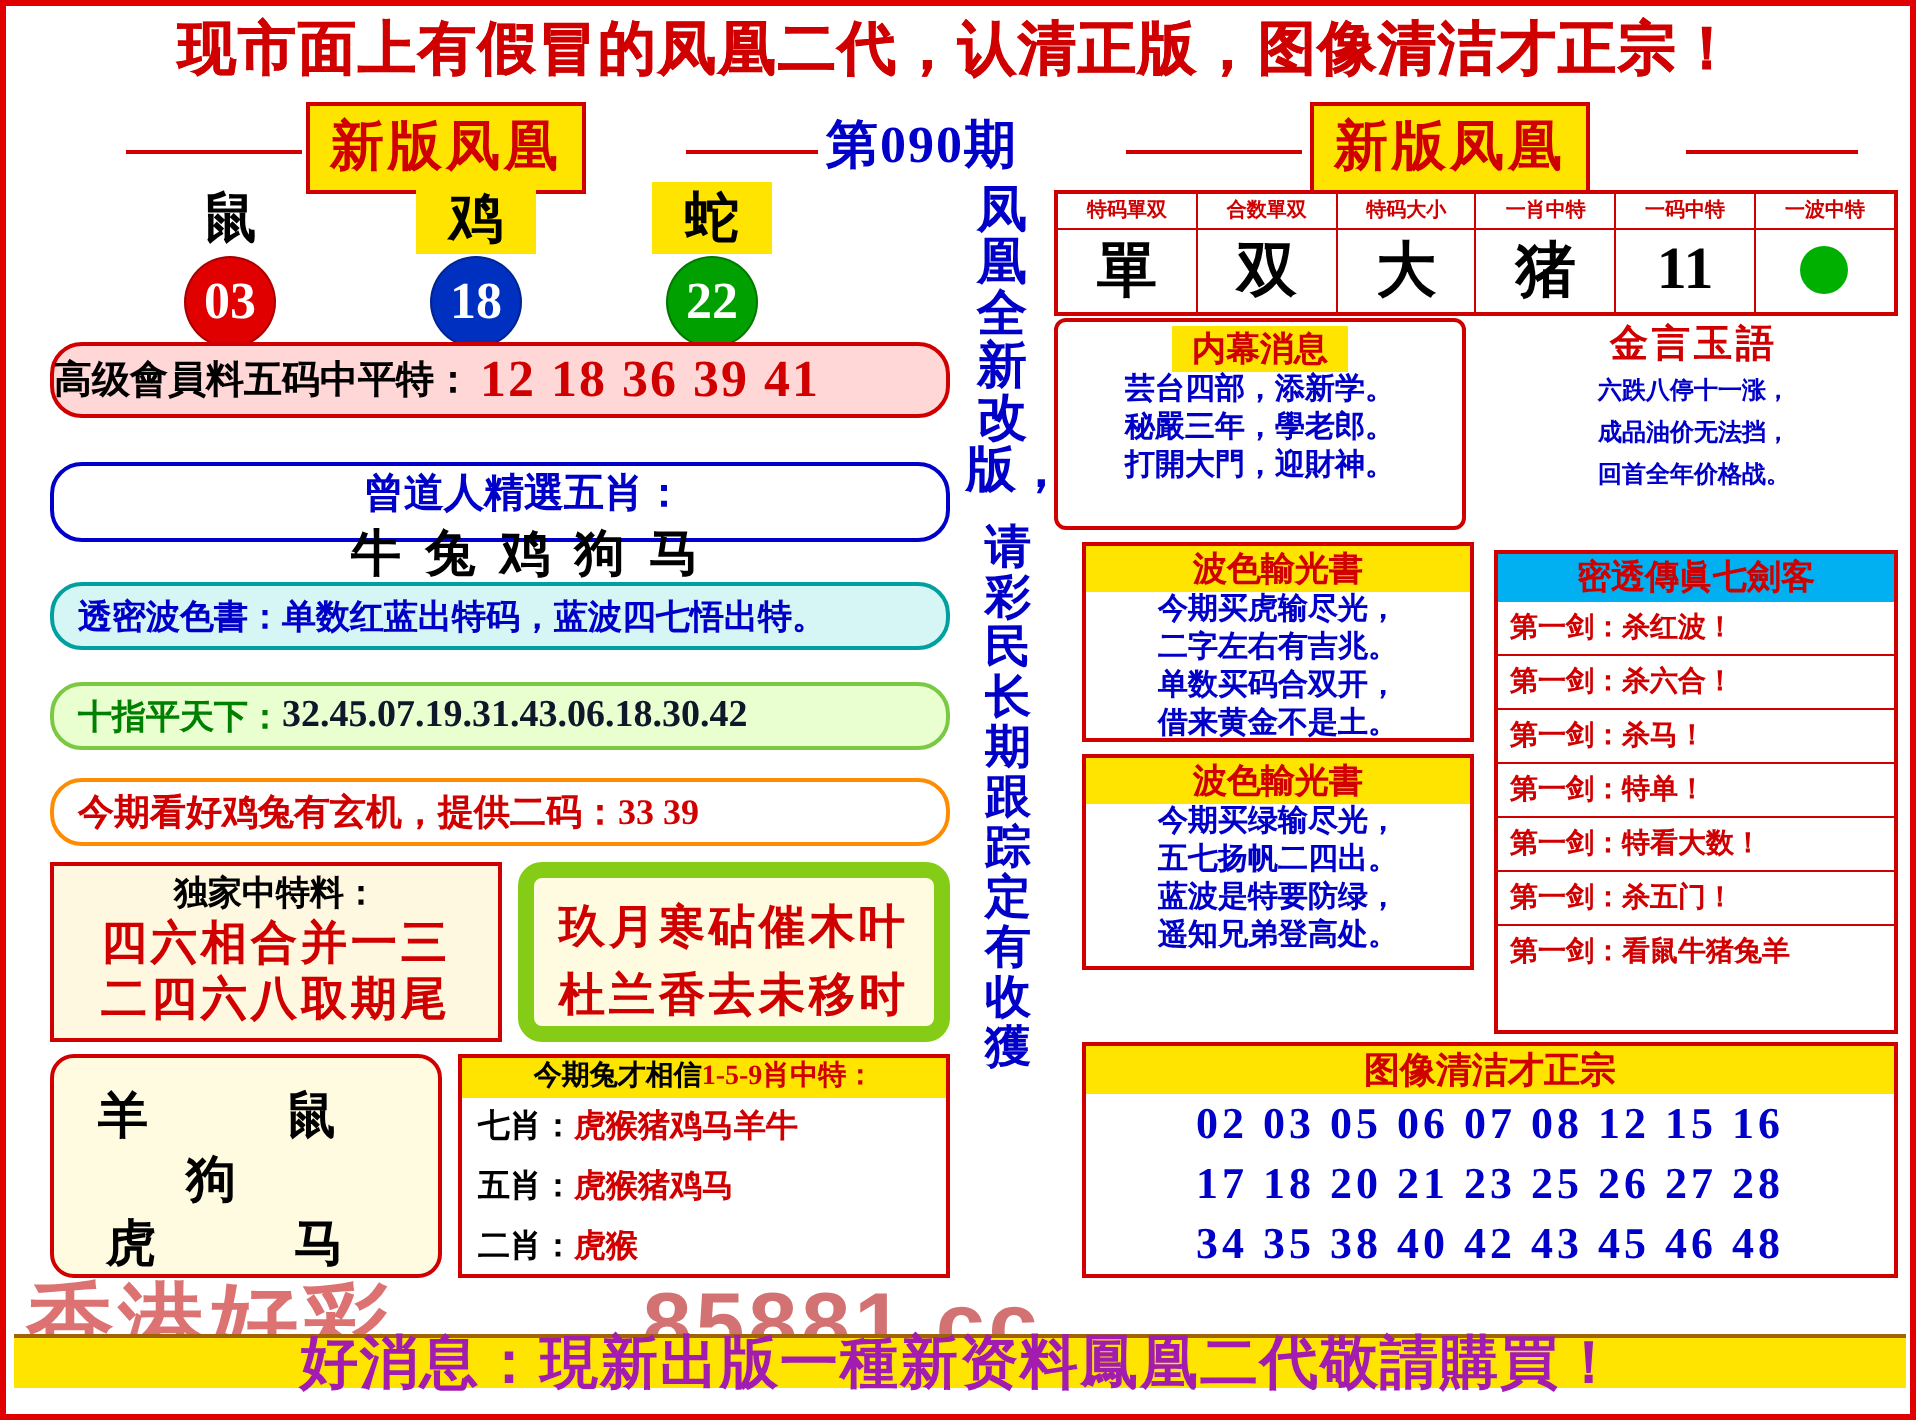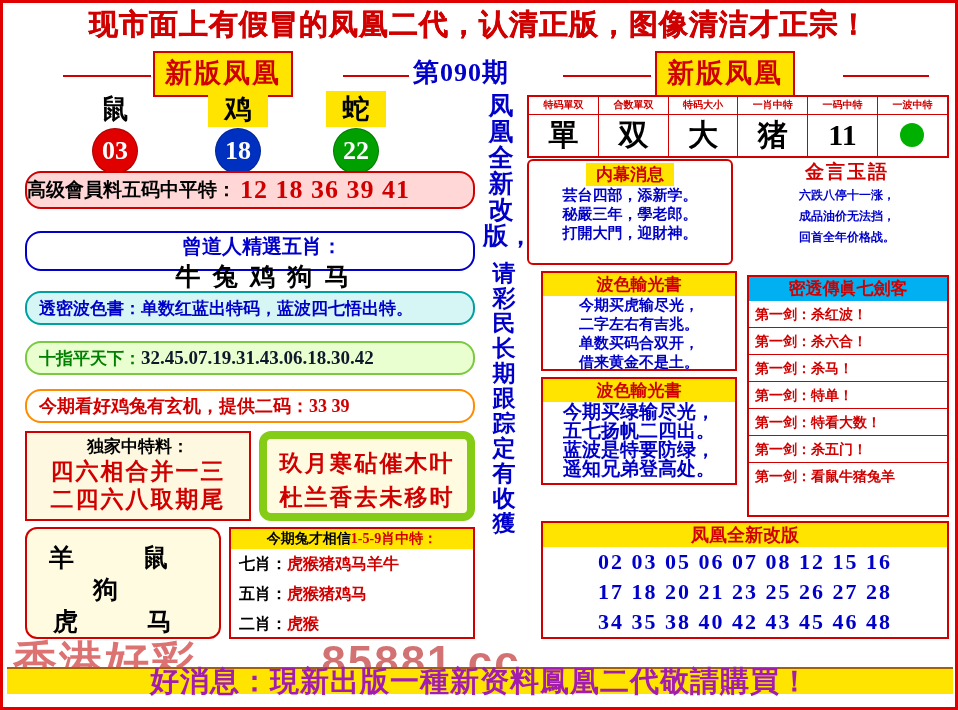--- a/index.html
+++ b/index.html
@@ -202,21 +202,21 @@
   }
   #box-shengxiao .ttl { font-size:17px; font-weight:bold; color:#d00000; background:#ffe400; display:block; }
   #box-shengxiao .l { font-size:15px; color:#0000c8; font-weight:bold; line-height:19px; }
 
   #box-bose {
     position:absolute; left:538px; top:374px; width:196px; height:108px;
     border:2px solid #d00000; background:#fff;
     text-align:center;
   }
   #box-bose .ttl { font-size:17px; font-weight:bold; color:#d00000; background:#ffe400; display:block; }
-  #box-bose .l { font-size:19px; color:#0000c8; font-weight:bold; line-height:19px; }
+  #box-bose .l { font-size:15px; color:#0000c8; font-weight:bold; line-height:19px; }
 
   #box-jianke {
     position:absolute; left:744px; top:272px; width:202px; height:242px;
     border:2px solid #d00000; background:#fff;
   }
   #box-jianke .ttl {
     background:#00b0f0; color:#d00000; font-size:17px; font-weight:bold;
     text-align:center; height:24px; line-height:24px;
   }
   #box-jianke .jrow {
@@ -397,21 +397,21 @@
     <div class="jrow">第一剑：杀红波！</div>
     <div class="jrow">第一剑：杀六合！</div>
     <div class="jrow">第一剑：杀马！</div>
     <div class="jrow">第一剑：特单！</div>
     <div class="jrow">第一剑：特看大数！</div>
     <div class="jrow">第一剑：杀五门！</div>
     <div class="jrow">第一剑：看鼠牛猪兔羊</div>
   </div>
 
   <div id="box-range">
-    <div class="ttl">凤凰全新改版</div>
+    <div class="ttl">图像清洁才正宗</div>
     <div class="nums">02 03 05 06 07 08 12 15 16</div>
     <div class="nums">17 18 20 21 23 25 26 27 28</div>
     <div class="nums">34 35 38 40 42 43 45 46 48</div>
   </div>
 
   <div class="wm">
     <span>香港好彩</span>
     <span style="margin-left:110px;" class="b">85881.cc</span>
   </div>
 

